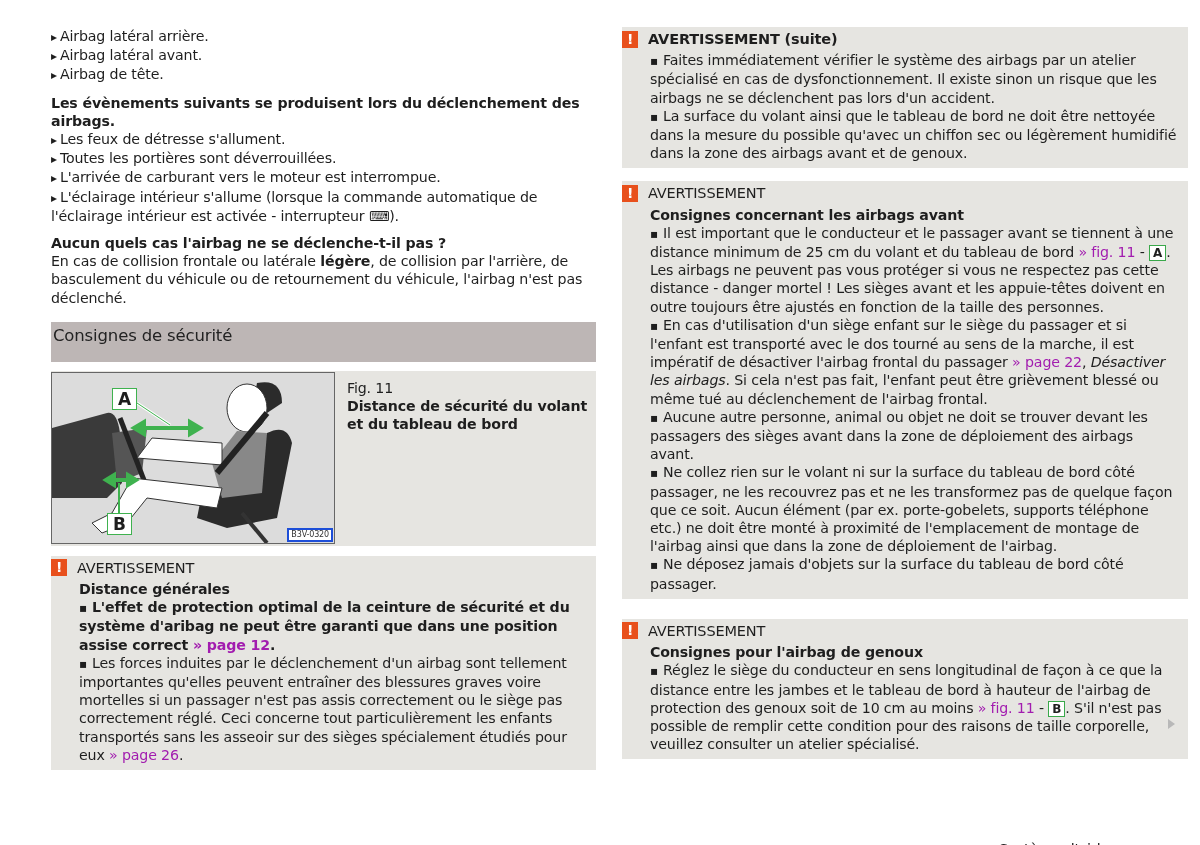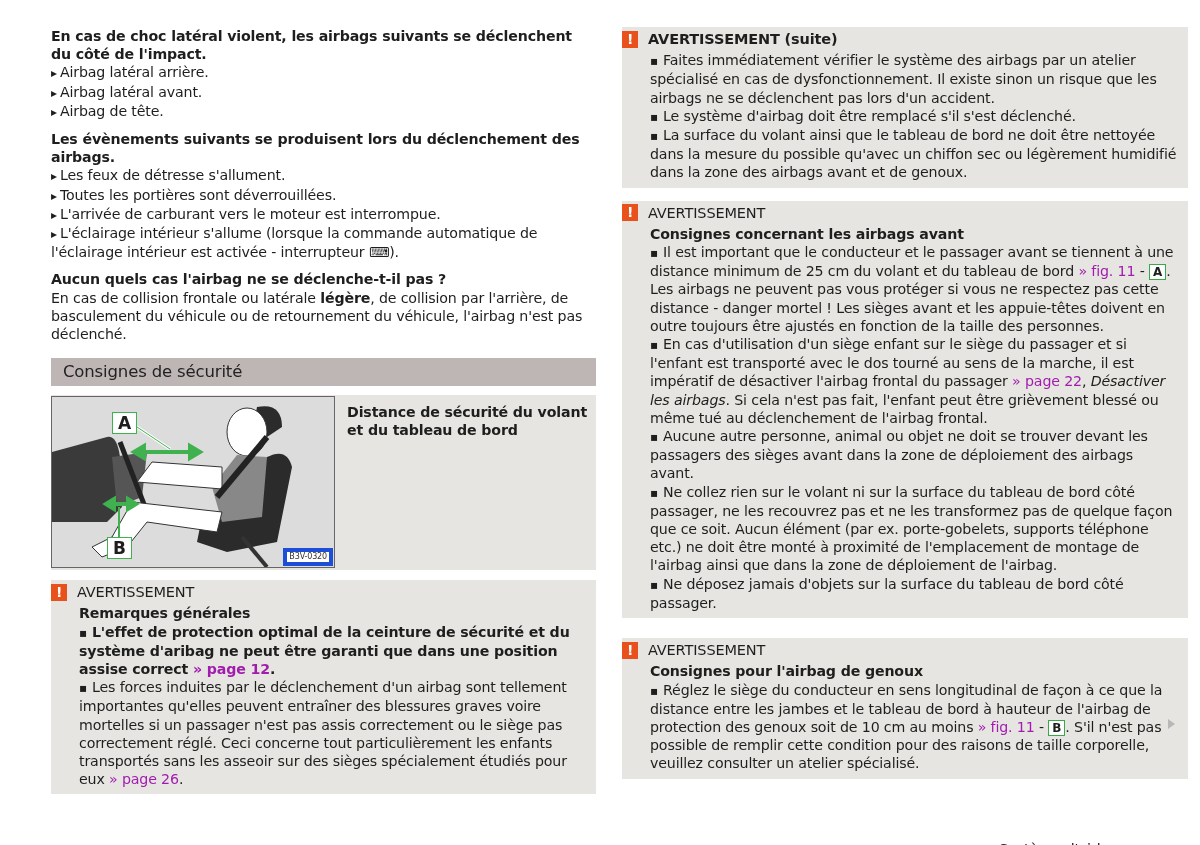--- a/index.html
+++ b/index.html
@@ -10,42 +10,41 @@
     letter-spacing:-0.15px;
   }
   .col-left { position:absolute; left:51px; top:27px; width:545px; }
   .col-right { position:absolute; left:622px; top:27px; width:566px; }
   p { margin:0; }
   .b { font-weight:bold; }
   .bullet::before { content:"\25B8"; margin-right:3px; font-size:12px; }
   .gap { height:9px; }
   .link { color:#a21caf; }
   .sec-head {
-    background:#bdb6b5; height:28px; margin-top:15px; padding-left:12px;
+    background:#bdb6b5; height:40px; margin-top:15px; padding-left:2px;
     font-size:16.5px; line-height:28px; color:#222;
   }
   .figure { margin-top:9px; display:flex; background:#e6e5e1; height:175px; }
   .fig-img { width:284px; height:172px; border:1px solid #666; background:#dcdcdc; position:relative; box-sizing:border-box; margin-top:1px;}
-  .fig-code { position:absolute; right:1px; bottom:1px; background:#fff; border:4px solid #1d4ed8; font-size:8px; line-height:10px; padding:0 2px; color:#333; }
+  .fig-code { position:absolute; right:1px; bottom:1px; background:#fff; border:2px solid #1d4ed8; font-size:8px; line-height:10px; padding:0 2px; color:#333; }
   .fig-caption { padding:8px 0 0 12px; }
   .warn { background:#e6e5e1; padding:3px 10px 6px 0; }
   .warn-head { display:flex; align-items:center; font-size:14.5px; padding-left:0; margin-bottom:3px;}
   .warn-icon { width:16px; height:17px; background:#e8501c; color:#fff; font-weight:bold; font-size:14px; line-height:17px; text-align:center; margin-right:10px; }
   .warn-body { padding-left:28px; }
   .sq::before { content:"\25AA"; margin-right:5px; font-size:12px; }
   .boxlet { display:inline-block; border:1.5px solid #3aa84a; font-weight:bold; font-size:12px; line-height:14px; padding:0 3px; background:#fff; }
   .footer-title { position:absolute; left:999px; top:806px; font-size:14.5px;margin-top:34px; }
   .footer-page { position:absolute; left:1146px; top:803px; font-size:19px; font-weight:bold;margin-top:44px; }
   .next-arrow { position:absolute; left:1168px; top:719px; width:0; height:0; border-left:7px solid #b8b8b8; border-top:5px solid transparent; border-bottom:5px solid transparent; }
 </style>
 </head>
 <body>
 
 <div class="col-left">
-  <p class="b">En cas de choc latéral violent, les airbags suivants se déclenchent du côté de l'impact.</p>
   <p class="bullet">Airbag latéral arrière.</p>
   <p class="bullet">Airbag latéral avant.</p>
   <p class="bullet">Airbag de tête.</p>
   <div class="gap"></div>
   <p class="b">Les évènements suivants se produisent lors du déclenchement des airbags.</p>
   <p class="bullet">Les feux de détresse s'allument.</p>
   <p class="bullet">Toutes les portières sont déverrouillées.</p>
   <p class="bullet">L'arrivée de carburant vers le moteur est interrompue.</p>
   <p class="bullet">L'éclairage intérieur s'allume (lorsque la commande automatique de l'éclairage intérieur est activée - interrupteur ⌨).</p>
   <div class="gap"></div>
@@ -84,46 +83,46 @@
         </g>
         <line x1="85" y1="30" x2="118" y2="52" stroke="#fff" stroke-width="3"></line>
         <line x1="85" y1="30" x2="118" y2="52" stroke="#3fb24f" stroke-width="1"></line>
         <line x1="67" y1="110" x2="67" y2="142" stroke="#3fb24f" stroke-width="2"></line>
       </svg>
       <span style="position:absolute;left:60px;top:15px;background:#fff;border:1.5px solid #3fb24f;font-weight:bold;font-size:17px;line-height:20px;padding:0 5px;">A</span>
       <span style="position:absolute;left:55px;top:140px;background:#fff;border:1.5px solid #3fb24f;font-weight:bold;font-size:17px;line-height:20px;padding:0 5px;">B</span>
       <span class="fig-code">B3V-0320</span>
     </div>
     <div class="fig-caption">
+      <p>Fig. 11</p>
       <p class="b">Distance de sécurité du volant et du tableau de bord</p>
     </div>
   </div>
 
   <div class="warn" style="margin-top:10px;">
     <div class="warn-head">
       <span class="warn-icon">!</span>
       <span>AVERTISSEMENT</span>
     </div>
     <div class="warn-body">
-      <p class="b">Remarques générales</p>
+      <p class="b">Distance générales</p>
       <p class="b sq"><span>L'effet de protection optimal de la ceinture de sécurité et du système d'aribag ne peut être garanti que dans une position assise correct </span><span class="link">» page 12</span>.</p>
       <p class="sq"><span>Les forces induites par le déclenchement d'un airbag sont tellement importantes qu'elles peuvent entraîner des blessures graves voire mortelles si un passager n'est pas assis correctement ou le siège pas correctement réglé. Ceci concerne tout particulièrement les enfants transportés sans les asseoir sur des sièges spécialement étudiés pour eux </span><span class="link">» page 26</span>.</p>
     </div>
   </div>
 </div>
 
 <div class="col-right">
   <div class="warn">
     <div class="warn-head">
       <span class="warn-icon">!</span>
       <span class="b">AVERTISSEMENT (suite)</span>
     </div>
     <div class="warn-body">
       <p class="sq">Faites immédiatement vérifier le système des airbags par un atelier spécialisé en cas de dysfonctionnement. Il existe sinon un risque que les airbags ne se déclenchent pas lors d'un accident.</p>
-      <p class="sq">Le système d'airbag doit être remplacé s'il s'est déclenché.</p>
       <p class="sq">La surface du volant ainsi que le tableau de bord ne doit être nettoyée dans la mesure du possible qu'avec un chiffon sec ou légèrement humidifié dans la zone des airbags avant et de genoux.</p>
     </div>
   </div>
 
   <div class="warn" style="margin-top:13px;">
     <div class="warn-head">
       <span class="warn-icon">!</span>
       <span>AVERTISSEMENT</span>
     </div>
     <div class="warn-body">

